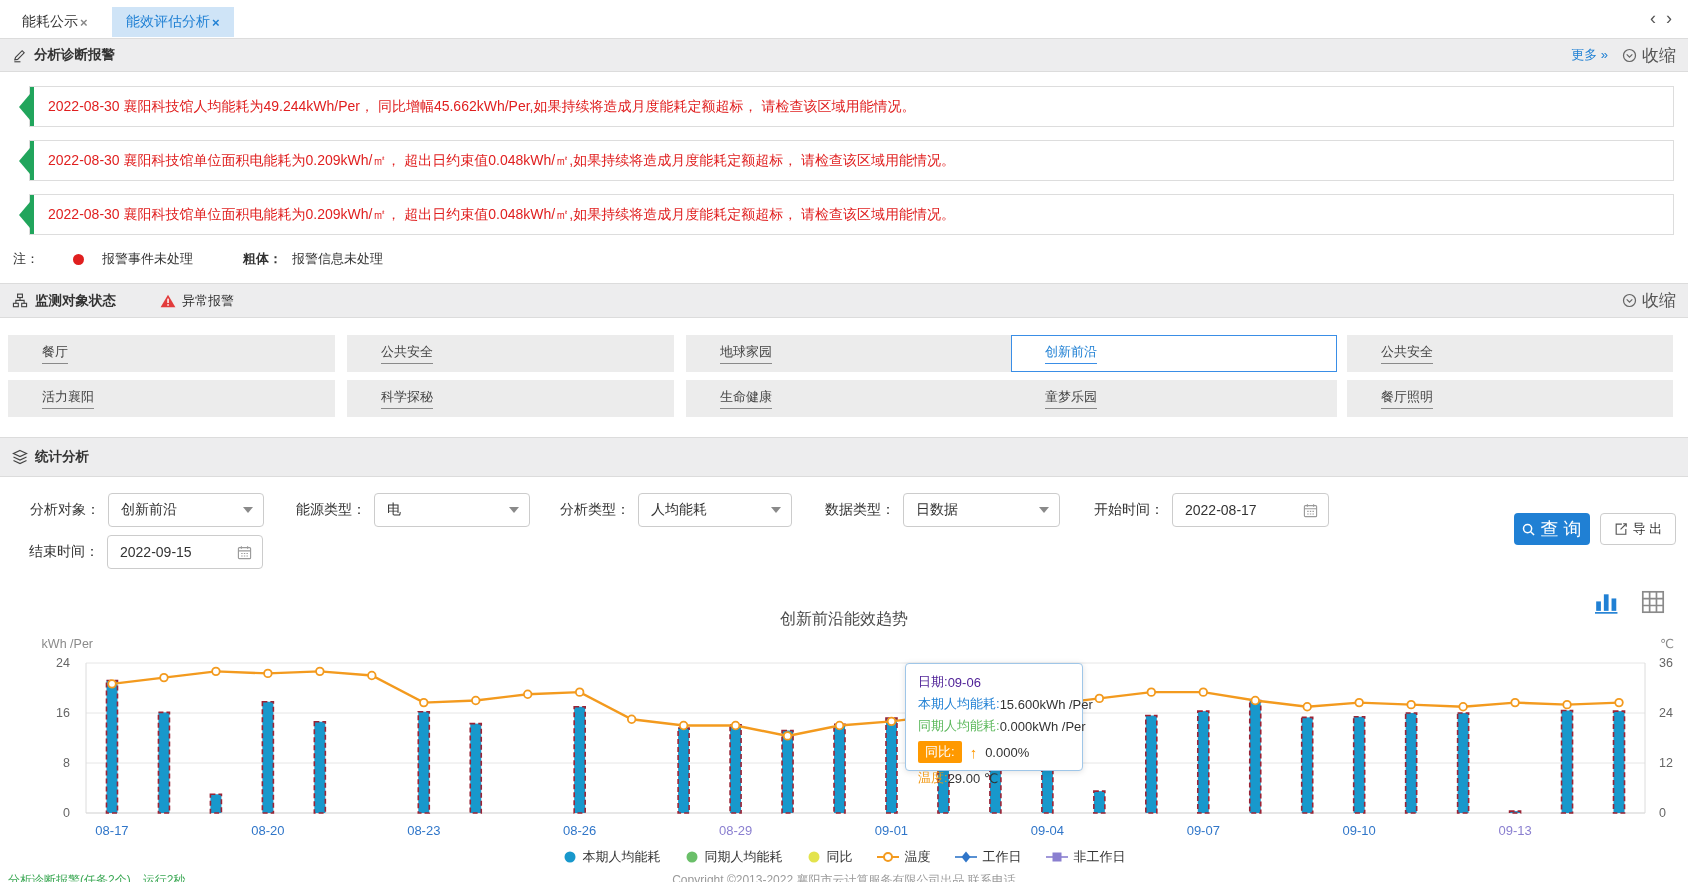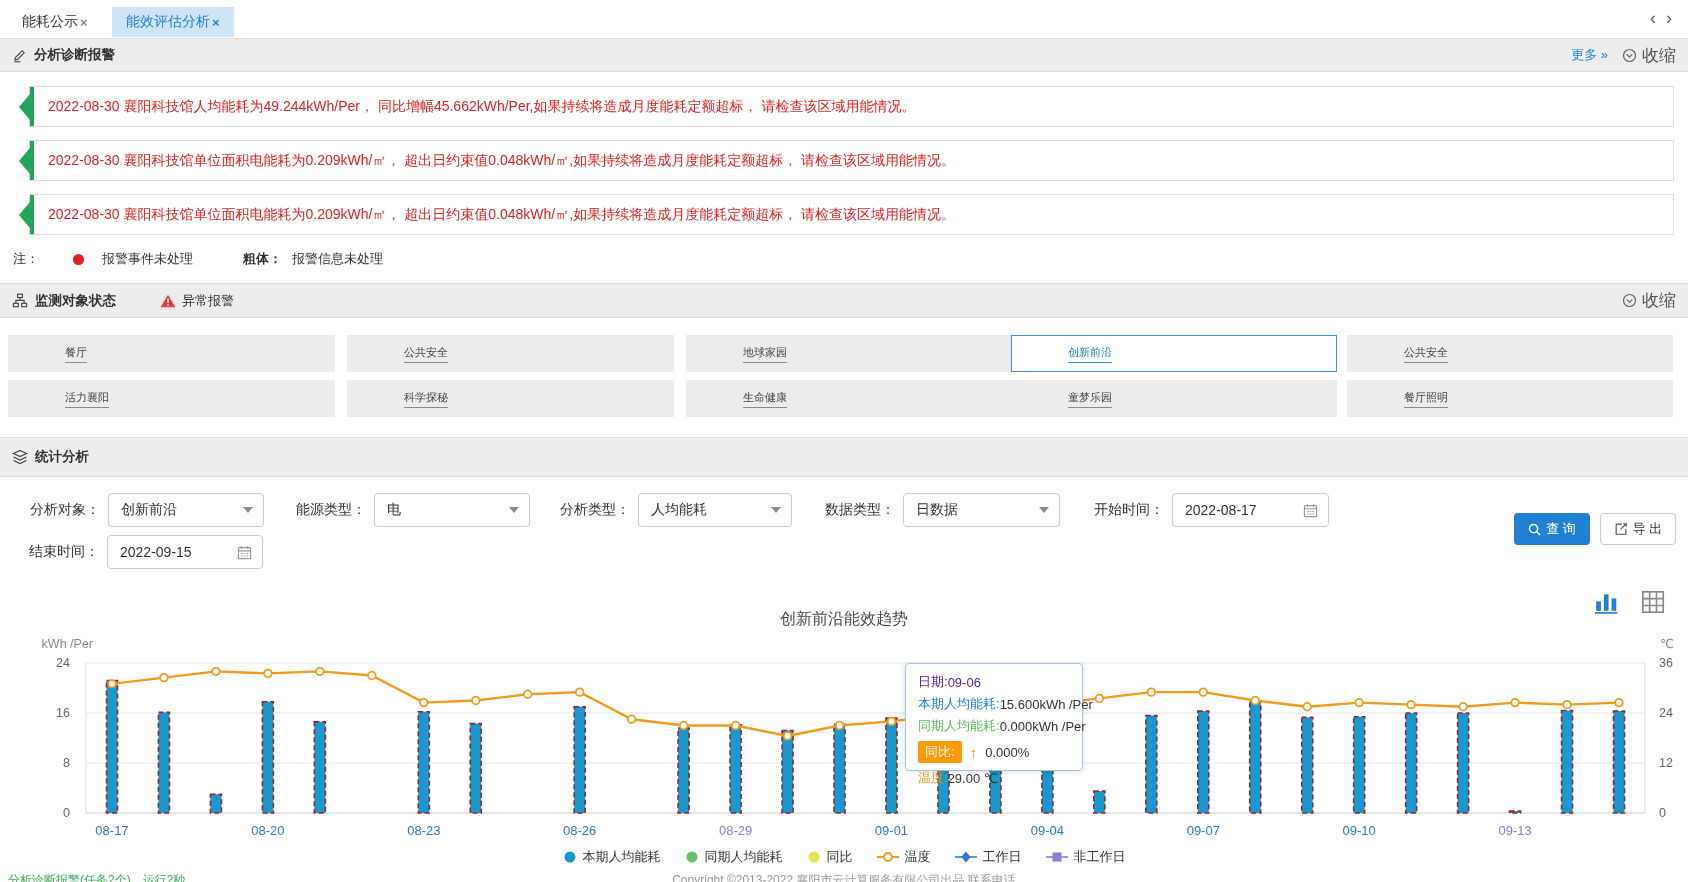--- a/index.html
+++ b/index.html
@@ -22,31 +22,31 @@
   
   .alerts{position:absolute;left:0;top:72px;width:1448px;height:174px;background:#fff;}
   .alertbox{position:absolute;left:29px;width:1645px;height:41px;border:1px solid #ddd;background:#fff;display:flex;align-items:center;box-sizing:border-box;padding-left:18px;font-size:14px;color:#e01f1f;}
   .alertbox::before{content:"";position:absolute;left:-11px;top:7px;border-top:13px solid transparent;border-bottom:13px solid transparent;border-right:11px solid #21a55c;}
   .alertbox::after{content:"";position:absolute;left:0;top:0;width:4px;height:100%;background:#21a55c;}
   .note{position:absolute;left:13px;top:246px;height:26px;display:flex;align-items:center;gap:10px;font-size:13px;color:#333;}
   .reddot{width:11px;height:11px;border-radius:50%;background:#e01f1f;margin:0 8px 0 24px;}
   .note .bold{font-weight:bold;margin-left:40px;}
   
   .objects{position:absolute;left:0;top:318px;width:1688px;height:112px;background:#fff;}
-  .objbtn{position:absolute;height:37px;width:327px;background:#ececec;display:flex;align-items:center;padding-left:56px;box-sizing:border-box;font-size:11px;color:#444;cursor:pointer;border:1px solid #ececec;}
+  .objbtn{position:absolute;height:37px;width:327px;background:#ececec;display:flex;align-items:center;padding-left:33px;box-sizing:border-box;font-size:13px;color:#444;cursor:pointer;border:1px solid #ececec;}
   .objbtn span{border-bottom:1px solid #8a8a8a;padding-bottom:2px;}
   .objbtn.sel{background:#fff;border:1px solid #3a8ee6;color:#2080d4;}
   .objbtn.sel span{border-bottom-color:#3a8ee6;}
   
   .filters{position:absolute;left:0;top:477px;width:1407px;height:98px;background:#fff;}
   .fgroup{position:absolute;display:flex;align-items:center;}
   .flabel{font-size:14px;color:#333;margin-right:8px;}
   .fselect{display:flex;align-items:center;justify-content:space-between;box-sizing:border-box;border:1px solid #ccc;border-radius:4px;background:#fff;height:34px;padding:0 10px 0 12px;font-size:14px;color:#333;cursor:pointer;}
   .caret{width:0;height:0;border-left:5px solid transparent;border-right:5px solid transparent;border-top:6px solid #8a8a8a;}
-  .btn-query{position:absolute;left:1514px;top:36px;width:76px;height:32px;background:#2080d4;color:#fff;border:none;border-radius:4px;font-size:13px;display:flex;align-items:center;justify-content:center;gap:5px;cursor:pointer;}
+  .btn-query{position:absolute;left:1514px;top:36px;width:76px;height:32px;background:#2080d4;color:#fff;border:none;border-radius:4px;font-size:18px;display:flex;align-items:center;justify-content:center;gap:5px;cursor:pointer;}
   .btn-export{position:absolute;left:1600px;top:36px;width:76px;height:32px;background:#fff;color:#333;border:1px solid #ccc;border-radius:4px;font-size:13px;display:flex;align-items:center;justify-content:center;gap:5px;cursor:pointer;}
   
   .chartcard{position:absolute;left:0;top:575px;width:1688px;height:297px;background:#fff;}
   .chart-icons{position:absolute;left:1595px;top:15px;display:flex;gap:20px;}
   .cicon{width:26px;height:24px;cursor:pointer;}
   .chart-title{position:absolute;left:0;top:34px;width:1688px;text-align:center;font-size:16px;color:#4a4a4a;}
   #chart-svg{position:absolute;left:0;top:0;width:1688px;height:272px;}
   .legend{position:absolute;left:0;top:273px;width:1688px;display:flex;justify-content:center;gap:24px;align-items:center;}
   .lgitem{display:flex;align-items:center;gap:6px;font-size:13px;color:#333;cursor:pointer;}
   

